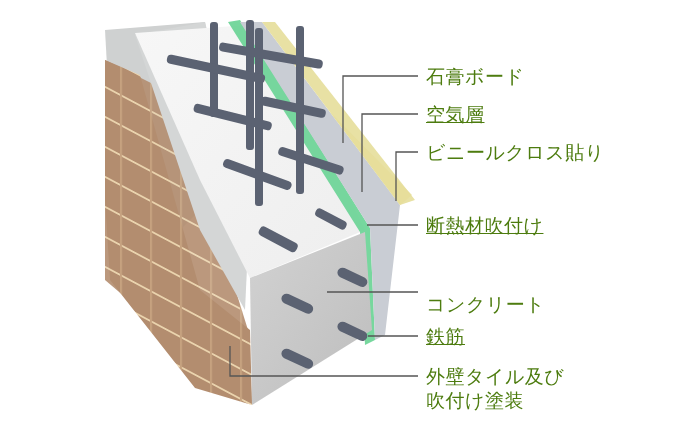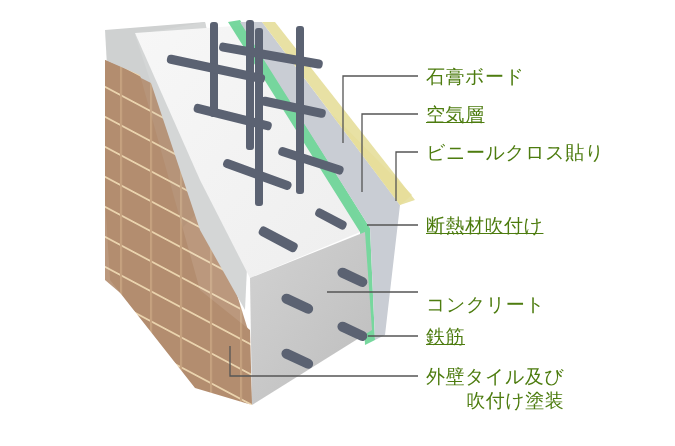--- a/index.html
+++ b/index.html
@@ -84,14 +84,14 @@
     <polyline points="230,346 230,376 418,376"></polyline>
   </g>
 </svg>
 
 <div class="label" style="left:426px; top:65px;">石膏ボード</div>
 <div class="label" style="left:426px; top:103px;text-decoration:underline;">空気層</div>
 <div class="label" style="left:426px; top:141px;">ビニールクロス貼り</div>
 <div class="label" style="left:426px; top:214px;text-decoration:underline;">断熱材吹付け</div>
 <div class="label" style="left:426px; top:281px;margin-top:12px;">コンクリート</div>
 <div class="label" style="left:426px; top:325px;text-decoration:underline;">鉄筋</div>
-<div class="label multi" style="left:426px; top:364px;text-align:right;">外壁タイル及び
+<div class="label multi" style="left:426px; top:364px;">外壁タイル及び
 吹付け塗装</div>
 
 </body></html>

